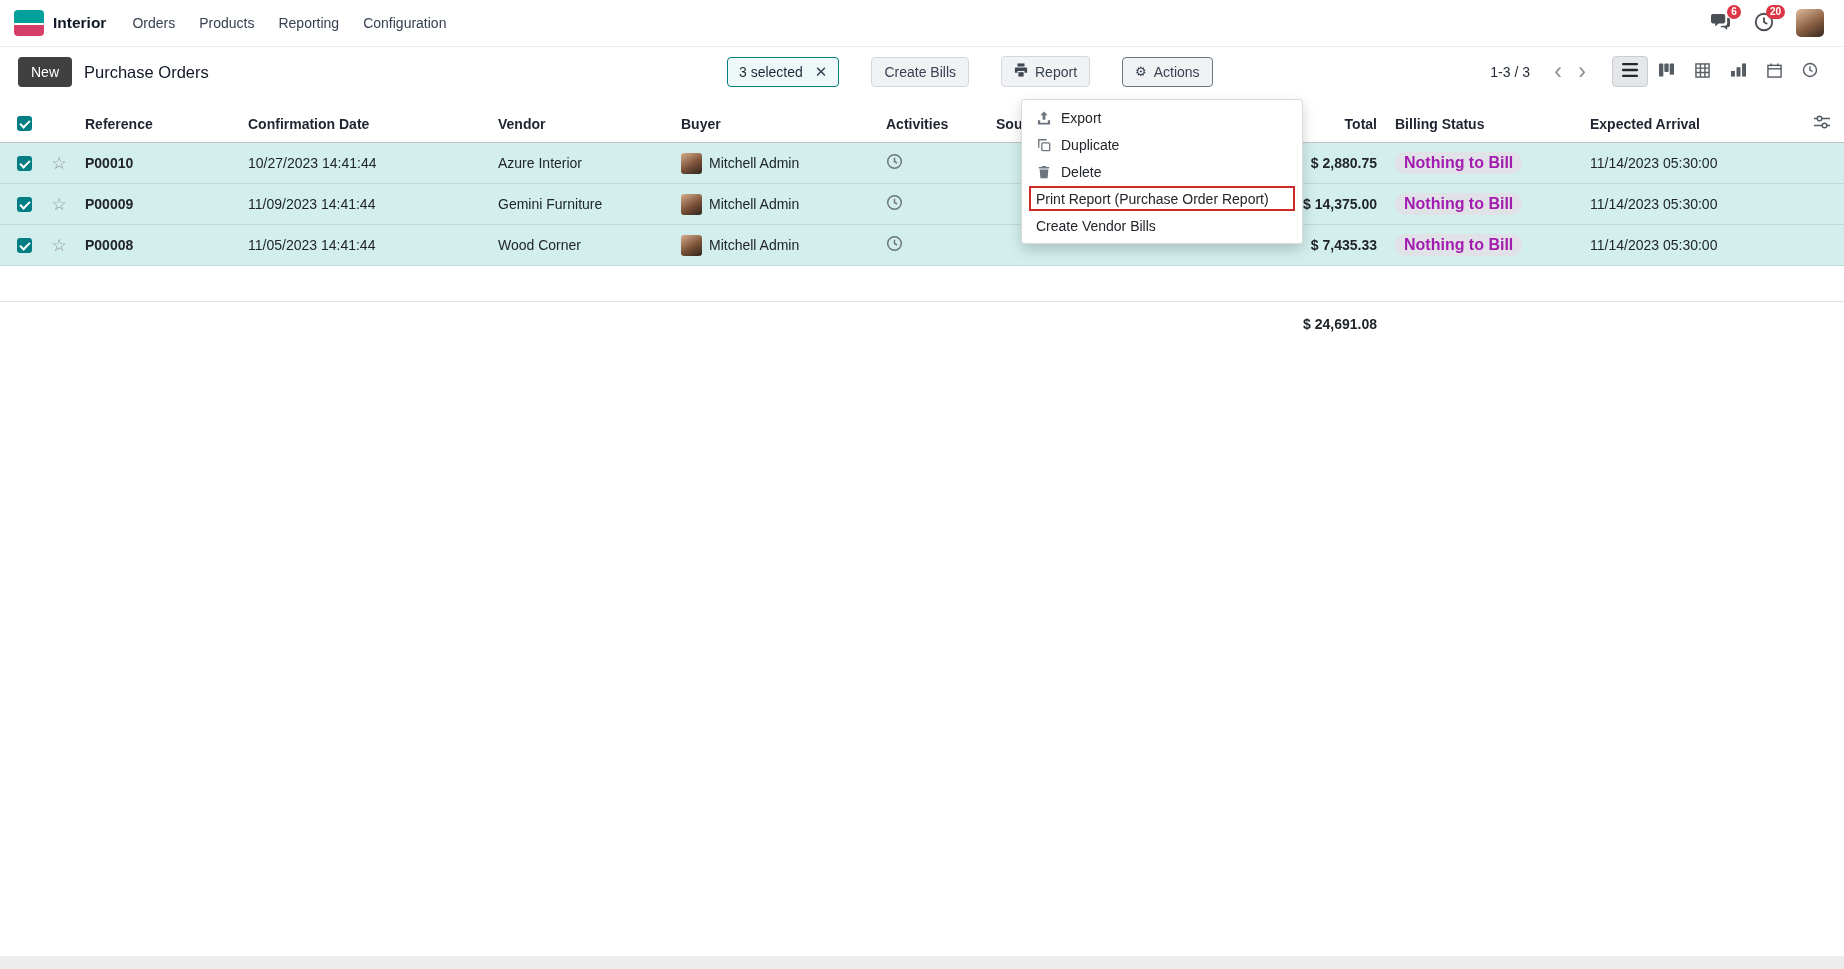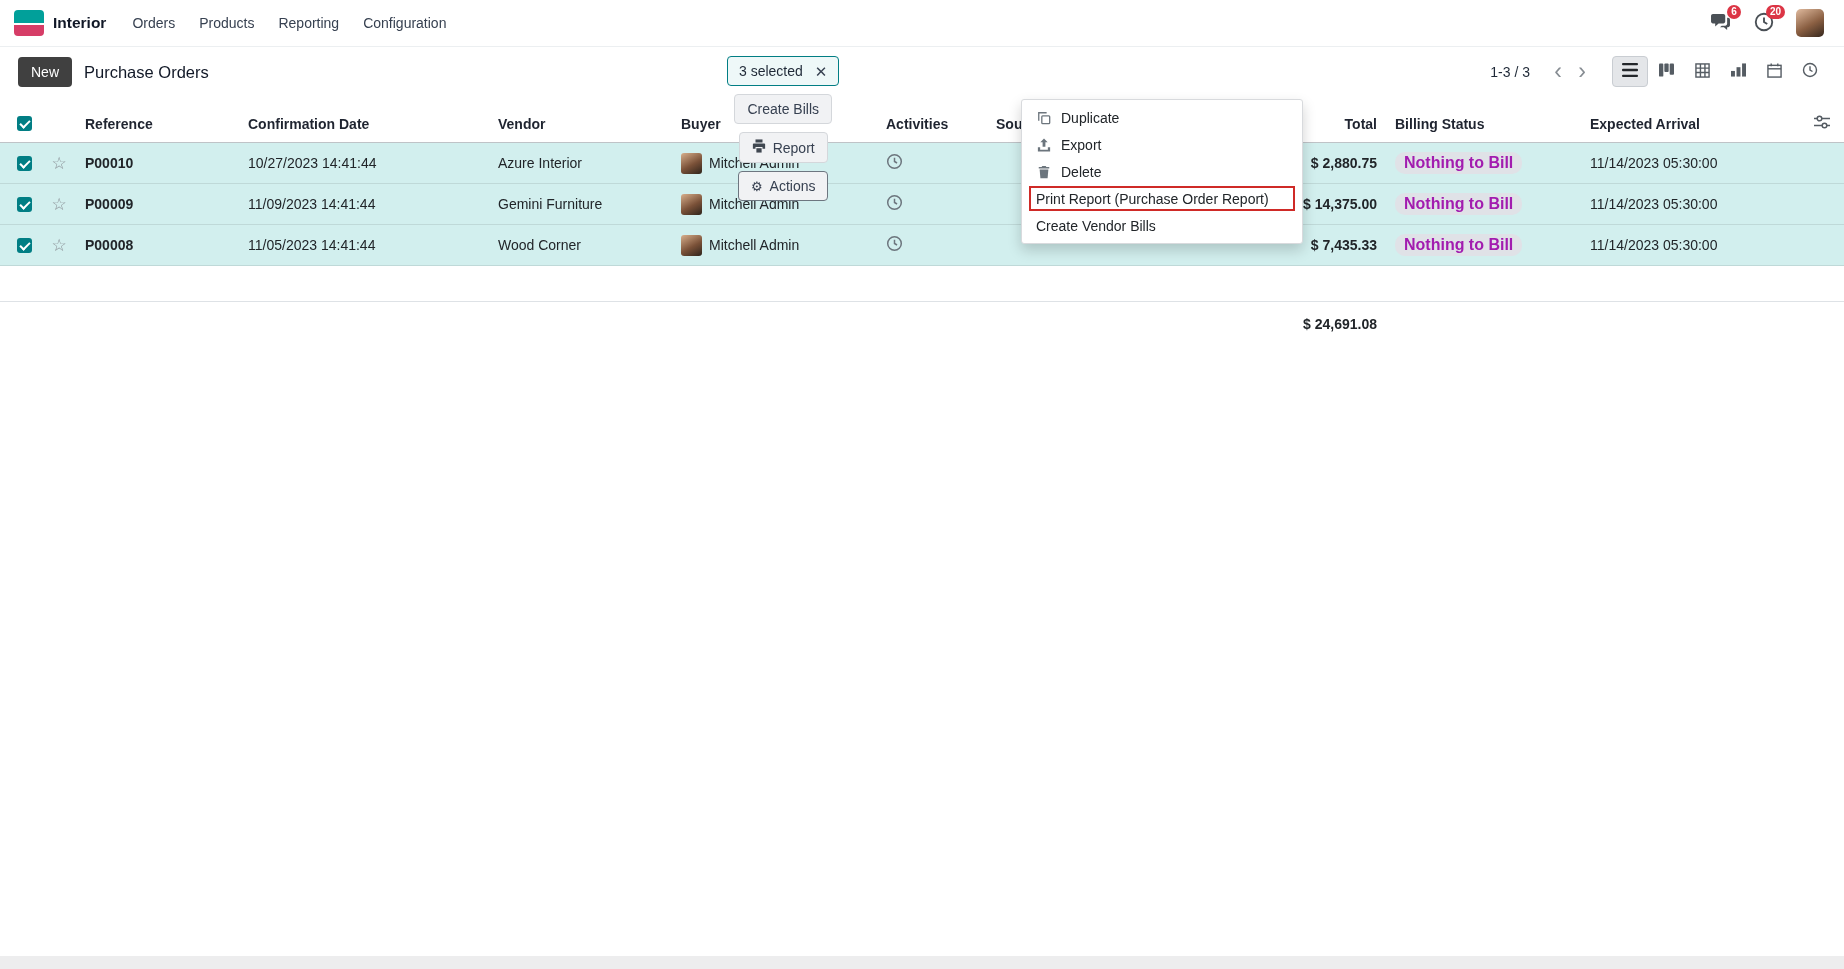--- a/index.html
+++ b/index.html
@@ -24,21 +24,21 @@
            font-size:10px; font-weight:700; line-height:1; padding:2px 4px; border-radius:8px; min-width:14px; text-align:center; }
   .avatar { width:28px; height:28px; border-radius:5px; cursor:pointer;
             background:linear-gradient(150deg,#d8b296 5%,#8a5f42 55%,#35271d 100%); }
 
   
   .control-panel { position:relative; height:52px; background:#fff; }
   .cp-left { position:absolute; left:18px; top:10px; display:flex; align-items:center; gap:12px; }
   .btn-new { background:#404040; color:#fff; border:none; border-radius:4px;
              padding:7px 13px; font-size:14px; cursor:pointer; font-family:inherit; }
   .page-title { font-size:16.5px; font-weight:400; color:#111827; }
-  .cp-center { position:absolute; left:727px; top:9px; display:flex; align-items:center; gap:8px;flex-direction:column; }
+  .cp-center { position:absolute; left:727px; top:9px; display:flex; align-items:center; gap:32px; }
   .sel-pill { display:flex; align-items:center; gap:12px; border:1px solid #017e84; background:#eef8f8;
               border-radius:4px; padding:6px 11px; color:#1f2937; }
   .pill-close { cursor:pointer; color:#374151; font-size:15px; line-height:1; }
   .btn { display:flex; align-items:center; gap:7px; background:#f1f2f4; border:1px solid #d4d7db;
          border-radius:4px; padding:6px 12px; font-size:14px; color:#374151; cursor:pointer; font-family:inherit; }
   .btn-actions { border-color:#6d7680; }
   .gear-glyph { font-size:13px; }
   .cp-right { position:absolute; right:16px; top:9px; display:flex; align-items:center; }
   .pager-text { color:#1f2937; margin-right:16px; cursor:pointer; }
   .chev { width:24px; height:30px; display:flex; align-items:center; justify-content:center;
@@ -364,35 +364,35 @@
       <div class="cell c-total">$ 24,691.08</div>
       <div class="cell c-bill"></div>
       <div class="cell c-arr"></div>
       <div class="cell c-adj"></div>
     </div>
   </div>
 
   <div class="dropdown">
     <div class="dd-item">
       <span class="dd-icon">
+        <svg width="14" height="14" viewBox="0 0 16 16" fill="#6c757d">
+          <path d="M8 0.5l4.2 4.3H9.6v5.2H6.4V4.8H3.8z"></path>
+          <path d="M1 10.5h2.6v2.8h8.8v-2.8H15v5H1z"></path>
+        </svg>
+      </span>
+      <span>Export</span>
+    </div>
+    <div class="dd-item">
+      <span class="dd-icon">
         <svg width="14" height="14" viewBox="0 0 16 16" fill="none" stroke="#6c757d" stroke-width="1.5">
           <rect x="5.5" y="5.5" width="9" height="9" rx="1"></rect>
           <path d="M2 11V2h9"></path>
         </svg>
       </span>
       <span>Duplicate</span>
-    </div>
-    <div class="dd-item">
-      <span class="dd-icon">
-        <svg width="14" height="14" viewBox="0 0 16 16" fill="#6c757d">
-          <path d="M8 0.5l4.2 4.3H9.6v5.2H6.4V4.8H3.8z"></path>
-          <path d="M1 10.5h2.6v2.8h8.8v-2.8H15v5H1z"></path>
-        </svg>
-      </span>
-      <span>Export</span>
     </div>
     <div class="dd-item">
       <span class="dd-icon">
         <svg width="14" height="14" viewBox="0 0 16 16" fill="#6c757d">
           <path d="M6 1h4l.7 1.4H14V4H2V2.4h3.3z"></path>
           <path d="M3 5.2h10l-.9 10H3.9z"></path>
         </svg>
       </span>
       <span>Delete</span>
     </div>

